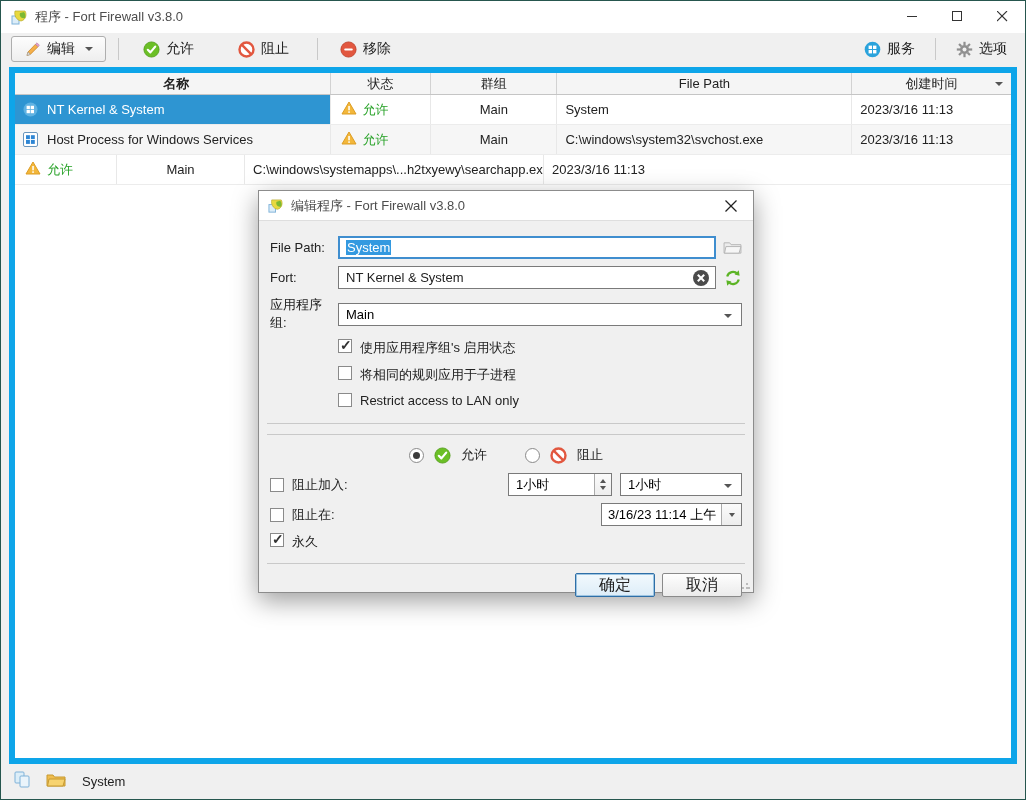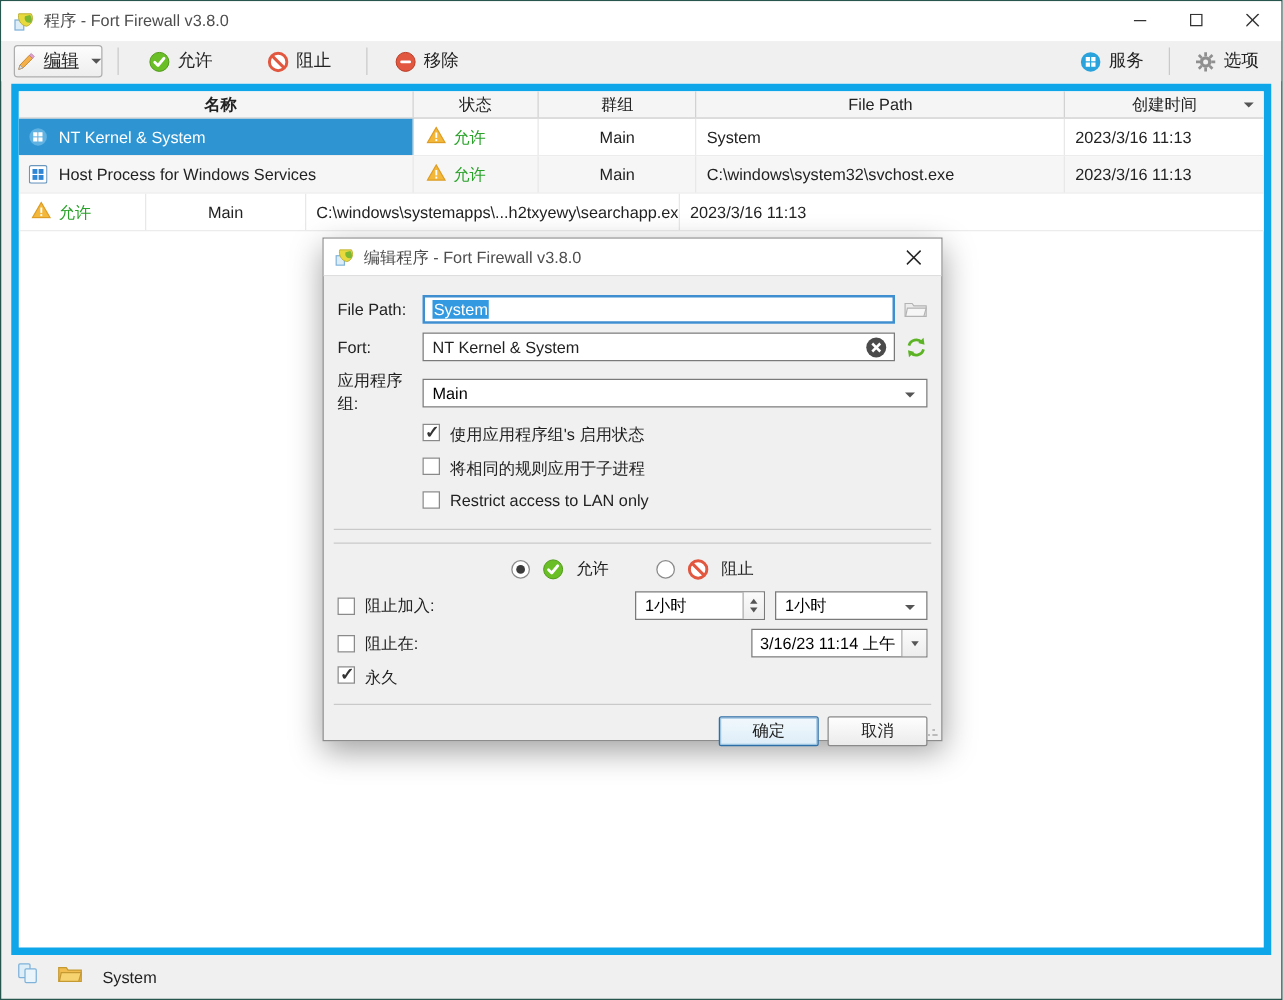--- a/index.html
+++ b/index.html
@@ -10,21 +10,21 @@
   .titlebar { height:32px; background:#ffffff; display:flex; align-items:center; padding-left:10px; }
   .titlebar .app-ico { width:17px; height:17px; margin-right:7px; flex:0 0 auto; }
   .titlebar .title { font-size:13px; color:#4d4d4d; }
   .caption-btns { margin-left:auto; display:flex; height:32px; }
   .cap-btn { width:45px; height:31px; display:flex; align-items:center; justify-content:center; }
 
   
   .toolbar { height:32px; display:flex; align-items:center; background:#f0f0f0; }
   .tb-sep { width:1px; height:22px; background:#c9c9c9; }
   .tool-btn { display:flex; align-items:center; gap:6px; font-size:14px; color:#222; padding:4px 8px; }
-  .edit-btn { margin-left:10px; border:1px solid #aeaeae; border-radius:3px; background:linear-gradient(#fdfdfd,#eeeeee); padding:3px 0; height:26px;text-decoration:underline; }
+  .edit-btn { margin-left:10px; border:1px solid #aeaeae; border-radius:3px; background:linear-gradient(#fdfdfd,#eeeeee); padding:3px 12px; height:26px; }
   .menu-arrow { width:0; height:0; border-left:4px solid transparent; border-right:4px solid transparent; border-top:4px solid #555; margin-left:4px; }
   .ico16 { width:17px; height:17px; display:inline-block; }
   .ico14 { width:15px; height:15px; display:inline-block; }
 
   
   .table-wrap { position:absolute; left:8px; right:8px; top:66px; bottom:35px; background:#ffffff; border:6px solid #0ea5e9; overflow:hidden; }
   .thead { display:flex; height:22px; background:#f5f5f5; border-bottom:1px solid #c5c5c5; }
   .th { display:flex; align-items:center; justify-content:center; font-size:13px; color:#222; border-right:1px solid #d2d2d2; position:relative; }
   .th:last-child { border-right:none; }
   .th.bold { font-weight:bold; }
@@ -71,21 +71,21 @@
   .radio-row { display:flex; justify-content:center; align-items:center; gap:10px; margin-top:9px; height:22px; }
   .radio-gap { width:18px; }
   .spin { width:104px; height:23px; border:1px solid #7a7a7a; background:#fff; display:flex; align-items:center; font-size:13px; position:relative; padding-left:7px; flex:0 0 auto; }
   .spin-btns { position:absolute; right:0; top:0; bottom:0; width:17px; border-left:1px solid #aaa; background:linear-gradient(#fbfbfb,#ededed); display:flex; flex-direction:column; align-items:center; justify-content:center; gap:3px; }
   .arr-up { width:0; height:0; border-left:3.5px solid transparent; border-right:3.5px solid transparent; border-bottom:4px solid #555; }
   .arr-dn { width:0; height:0; border-left:3.5px solid transparent; border-right:3.5px solid transparent; border-top:4px solid #555; }
   .combo-sm { width:122px; flex:0 0 auto; }
   .datetime { width:141px; height:23px; border:1px solid #7a7a7a; background:#fff; display:flex; align-items:center; font-size:13px; padding-left:6px; position:relative; flex:0 0 auto; }
   .dt-btn { position:absolute; right:0; top:0; bottom:0; width:20px; border-left:1px solid #aaa; background:linear-gradient(#fbfbfb,#ededed); display:flex; align-items:center; justify-content:center; }
   .btn-row { display:flex; justify-content:flex-end; gap:7px; margin-top:9px; }
-  .btn { width:80px; height:24px; border:1px solid #8a8a8a; border-radius:2px; background:linear-gradient(#fefefe,#ebebeb); font-size:13px; color:#222; display:flex; align-items:center; justify-content:center; }
+  .btn { width:80px; height:24px; border:1px solid #8a8a8a; border-radius:2px; background:linear-gradient(#fefefe,#ebebeb); font-size:16px; color:#222; display:flex; align-items:center; justify-content:center; }
   .btn.default { border:1px solid #2f6fa7; box-shadow:inset 0 0 0 1px #9dc5e2; background:linear-gradient(#f2f9fd,#ddedf8); }
   .resize-grip { position:absolute; right:2px; bottom:2px; width:10px; height:10px;
      background:radial-gradient(circle at 2px 8px,#bbb 1px,transparent 1.2px),radial-gradient(circle at 6px 8px,#bbb 1px,transparent 1.2px),radial-gradient(circle at 8px 8px,#bbb 1px,transparent 1.2px),radial-gradient(circle at 6px 4px,#bbb 1px,transparent 1.2px); }
 </style>
 </head>
 <body>
 
 <div class="window">
 
   <div class="titlebar">

